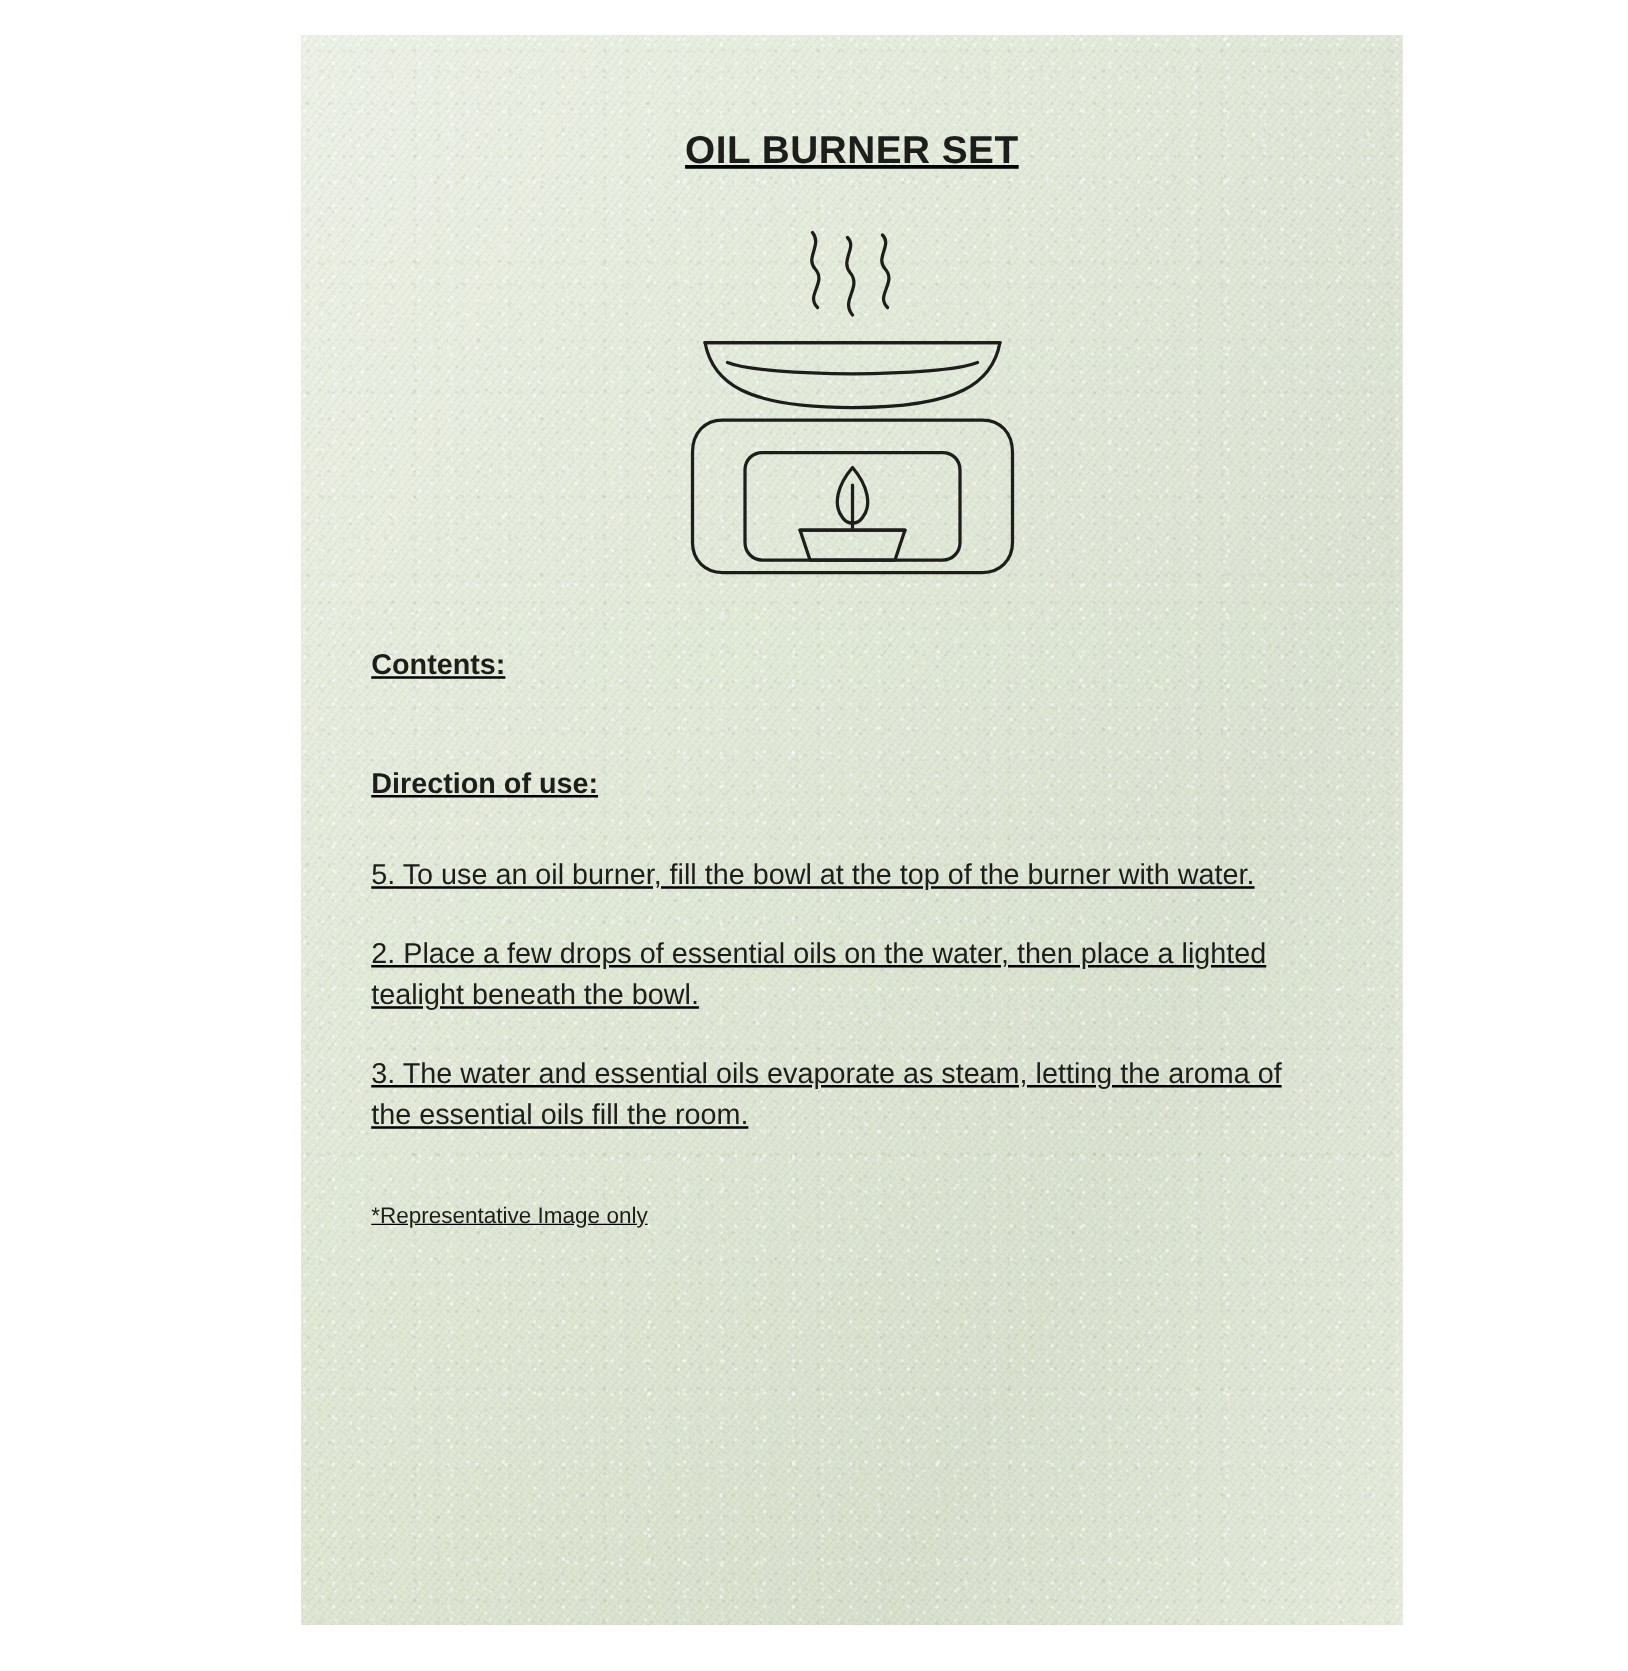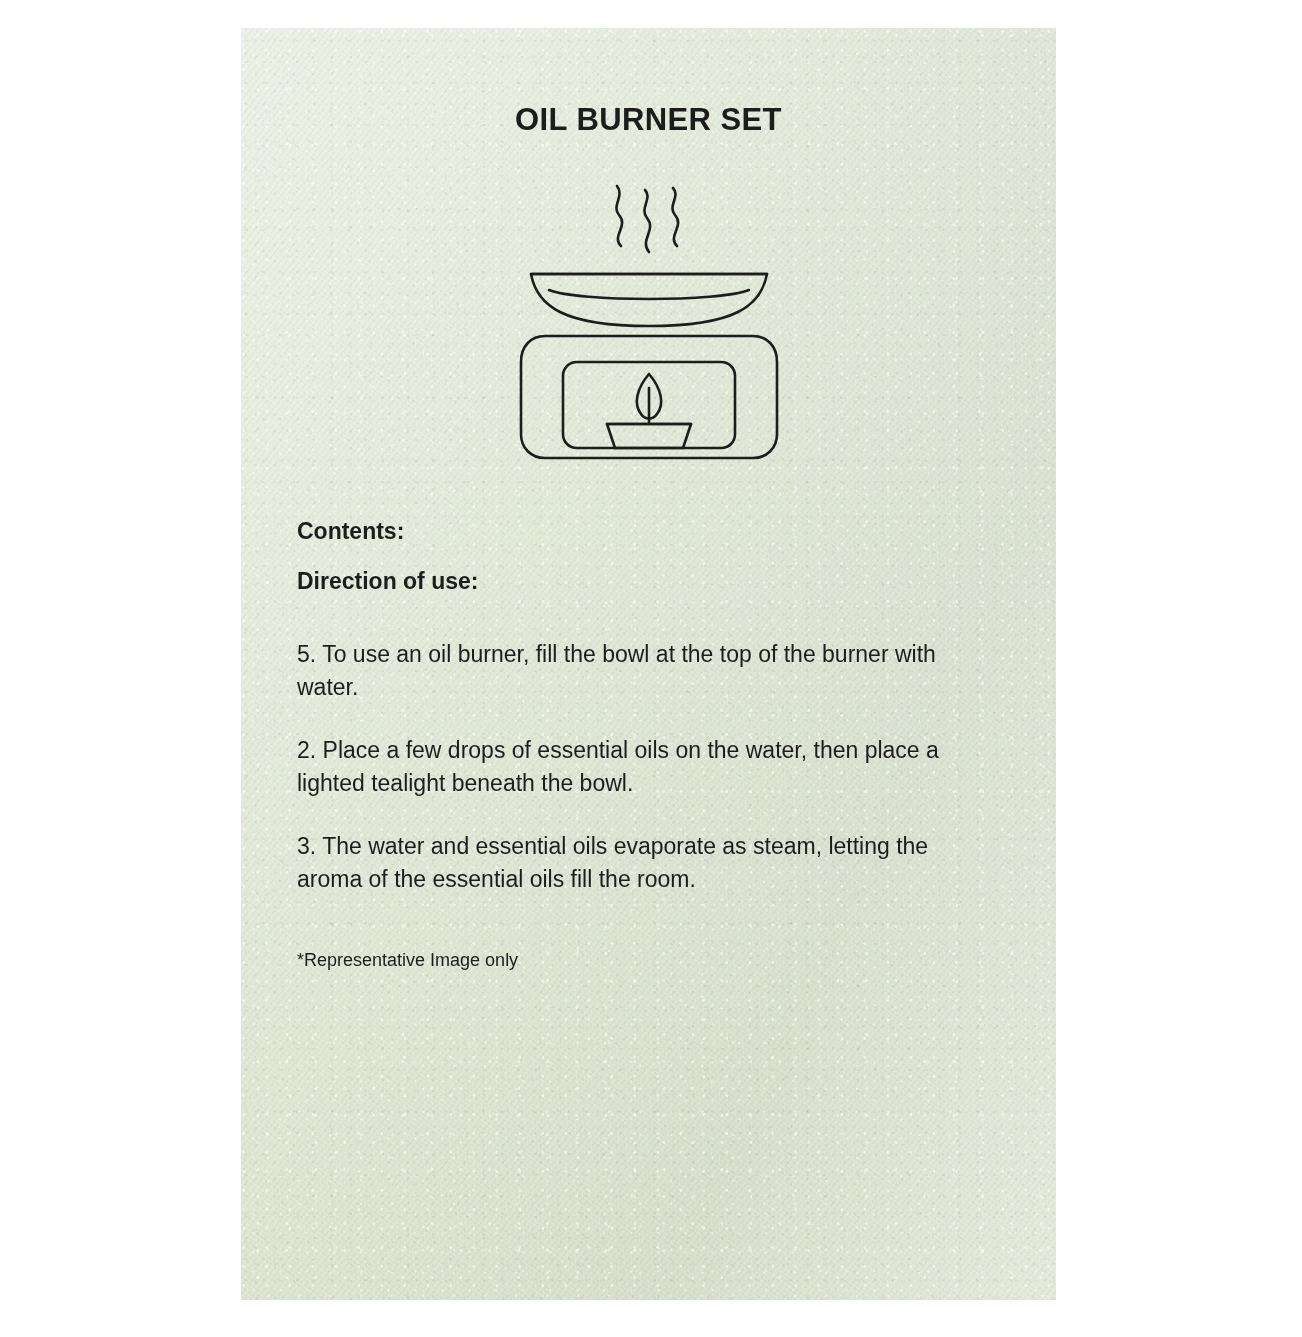--- a/index.html
+++ b/index.html
@@ -12,39 +12,40 @@
     height: 1337px;
     font-family: "Liberation Sans", sans-serif;
     position: relative;
     overflow: hidden;
   }
 
   .page {
     position: absolute;
     left: 241px;
     top: 28px;
-    width: 815px;
+    width: 881px;
     height: 1272px;
     background-color: #dfe6d3;
     background-image:
       radial-gradient(circle at 12% 18%, rgba(255,255,255,0.55) 0 1.2px, rgba(0,0,0,0) 1.6px),
       radial-gradient(circle at 32% 62%, rgba(0,0,0,0.05) 0 1.1px, rgba(0,0,0,0) 1.5px),
       radial-gradient(circle at 58% 28%, rgba(255,255,255,0.5) 0 1.3px, rgba(0,0,0,0) 1.7px),
       radial-gradient(circle at 78% 72%, rgba(0,0,0,0.045) 0 1.2px, rgba(0,0,0,0) 1.6px),
       radial-gradient(circle at 88% 12%, rgba(255,255,255,0.45) 0 1px, rgba(0,0,0,0) 1.4px),
       radial-gradient(circle at 22% 88%, rgba(0,0,0,0.04) 0 1.1px, rgba(0,0,0,0) 1.5px),
       radial-gradient(circle at 46% 44%, rgba(255,255,255,0.4) 0 1px, rgba(0,0,0,0) 1.4px),
       radial-gradient(circle at 68% 92%, rgba(0,0,0,0.04) 0 1.2px, rgba(0,0,0,0) 1.6px),
       linear-gradient(115deg, rgba(255,255,255,0.30) 0%, rgba(255,255,255,0.0) 38%, rgba(0,0,0,0.03) 72%, rgba(255,255,255,0.18) 100%),
       linear-gradient(0deg, #dde5d1, #e3eada);
     background-size:
       23px 19px, 17px 21px, 29px 27px, 19px 17px,
       31px 23px, 21px 29px, 27px 19px, 25px 31px,
       100% 100%, 100% 100%;
     box-sizing: border-box;
+    text-decoration: underline;
   }
 
   .page::after {
     content: "";
     position: absolute;
     inset: 0;
     pointer-events: none;
     background-image:
       repeating-linear-gradient(37deg, rgba(255,255,255,0.14) 0px, rgba(255,255,255,0.14) 1px, rgba(0,0,0,0) 1px, rgba(0,0,0,0) 4px),
       repeating-linear-gradient(-52deg, rgba(0,0,0,0.035) 0px, rgba(0,0,0,0.035) 1px, rgba(0,0,0,0) 1px, rgba(0,0,0,0) 5px),
@@ -87,21 +88,21 @@
 
   .list {
     margin: 28px 0 0 0;
     padding: 0;
     list-style: none;
     font-size: 23px;
     line-height: 36px;
     color: #1d1d1b;
   }
 
-  .directions-heading { margin-top: 23px; }
+  .directions-heading { margin-top: 68px; }
 
   .step {
     font-size: 23px;
     line-height: 33px;
     margin: 30px 0 0 0;
     color: #1d1d1b;
   }
 
   .step-first { margin-top: 43px; }
 

